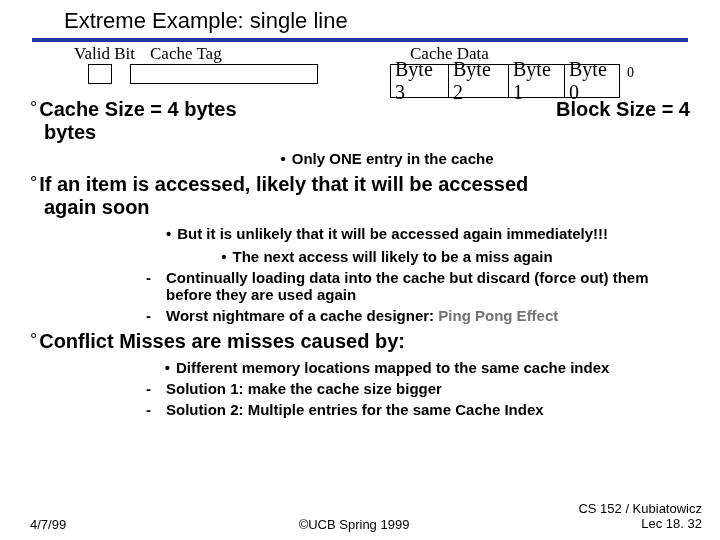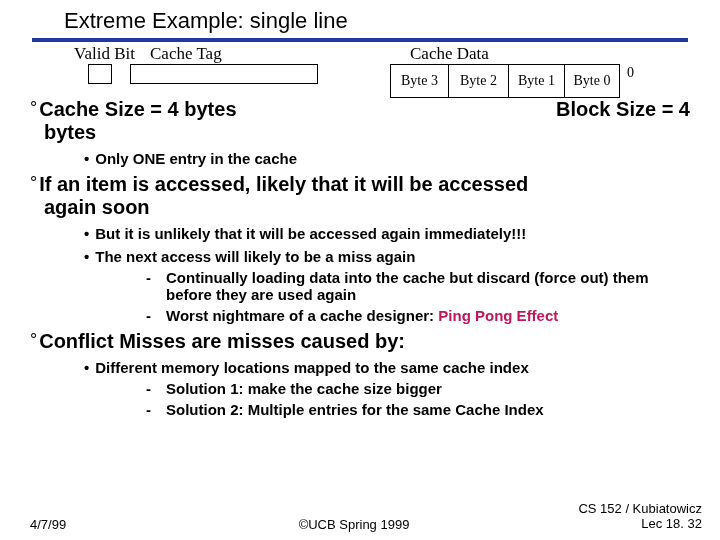--- a/index.html
+++ b/index.html
@@ -58,21 +58,21 @@
     height: 20px;
   }
   .cell {
     border: 1.5px solid #000;
     border-right: none;
     height: 30px;
     display: flex;
     align-items: center;
     justify-content: center;
     font-family: "Times New Roman", Times, serif;
-    font-size: 14px;
+    font-size: 20px;
     padding: 16px 4px;
     box-sizing: border-box;
   }
   .cell:last-child { border-right: 1.5px solid #000; }
   .trailing-zero {
     position: absolute;
     left: 627px;
     top: 1px;
     font-family: "Times New Roman", Times, serif;
     font-size: 14px;
@@ -85,31 +85,32 @@
     font-size: 20px;
     margin: 6px 0 2px 0;
     position: relative;
   }
   .p1-row { display: flex; justify-content: space-between; }
   .degchar { font-weight: normal; font-size: 18px; vertical-align: 2px; margin-right: 2px;}
   .b2 {
     font-weight: bold;
     font-size: 15px;
     margin: 6px 0 4px 54px;
+    text-align: center;
   }
   .b2 .dot { margin-right: 6px; }
   .b3 {
     font-weight: bold;
     font-size: 15px;
     margin: 4px 0 4px 116px;
     display: flex;
   }
   .b3 .dash { width: 20px; flex: none; }
   .b3 .txt { flex: 1; }
-  .red { color: #be185d; }
+  .red { color: #737373; }
   .footer {
     position: absolute;
     bottom: 8px;
     left: 0; right: 0;
     font-size: 13px;
   }
   .footer .date { position: absolute; left: 30px; bottom: 0; }
   .footer .center { position: absolute; left: 0; right:12px; text-align:center; bottom:0; }
   .footer .right { position: absolute; right: 18px; bottom: 0; text-align: right; line-height: 1.15;}
 </style>

